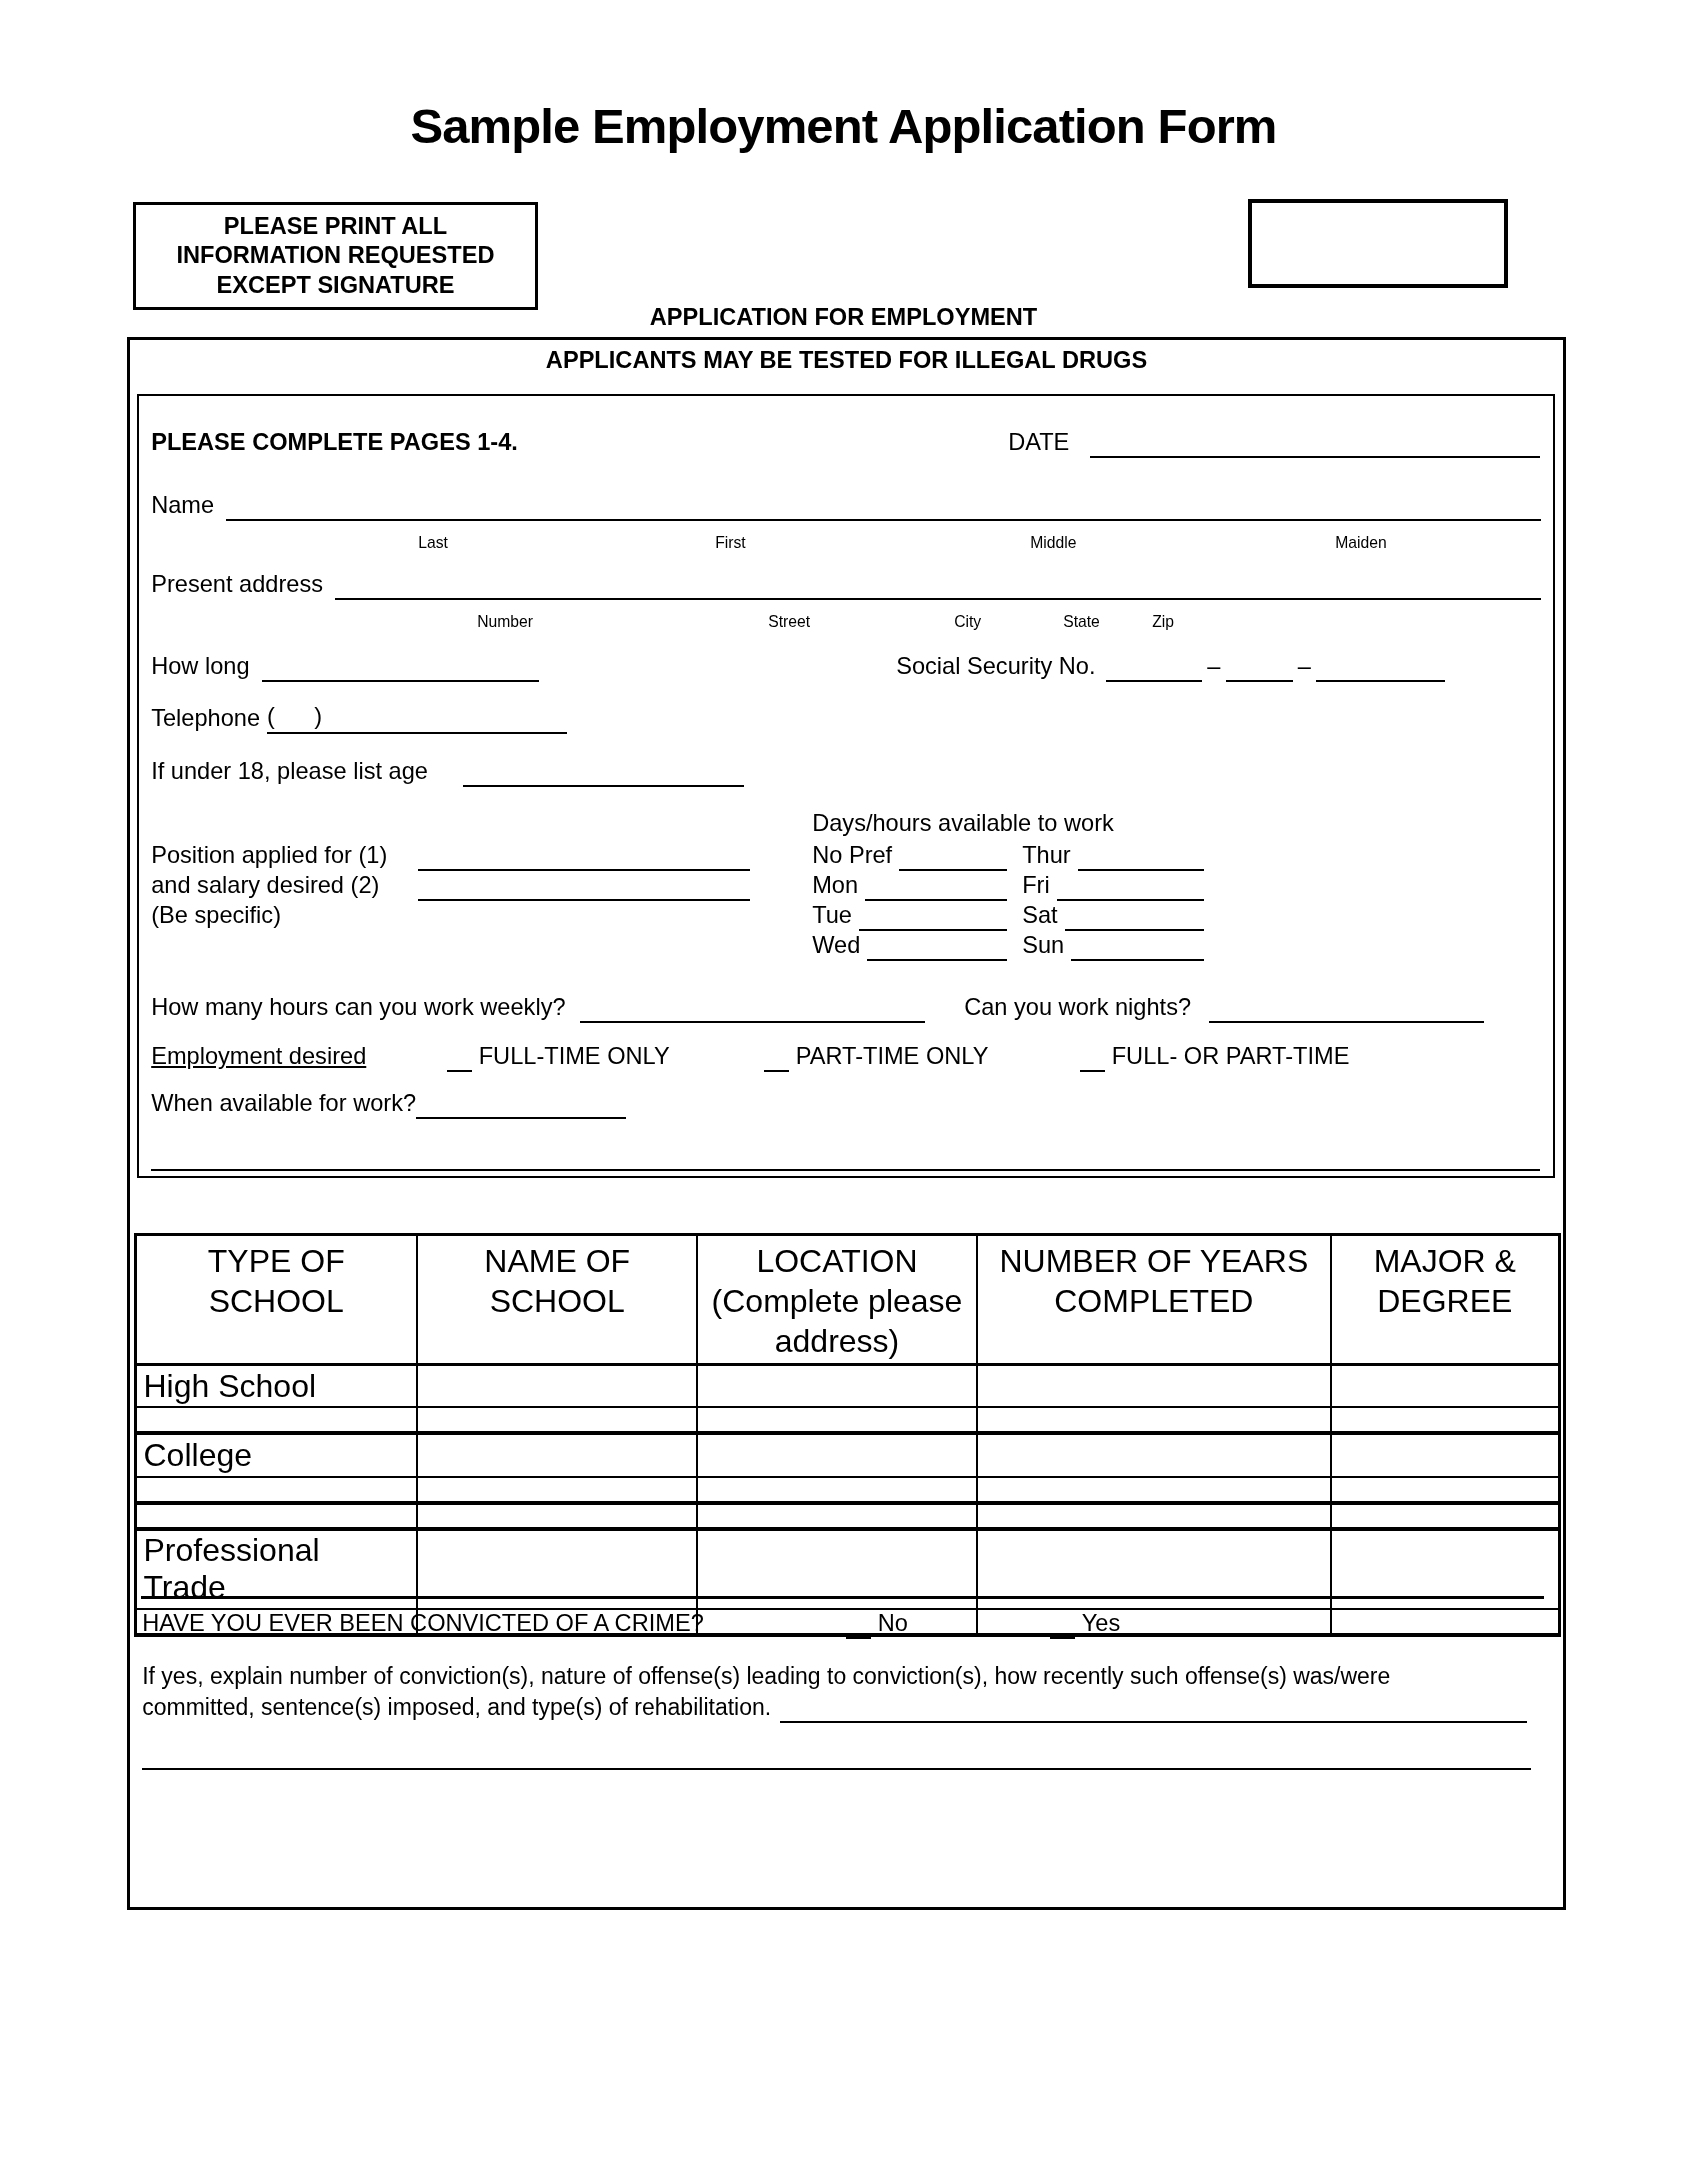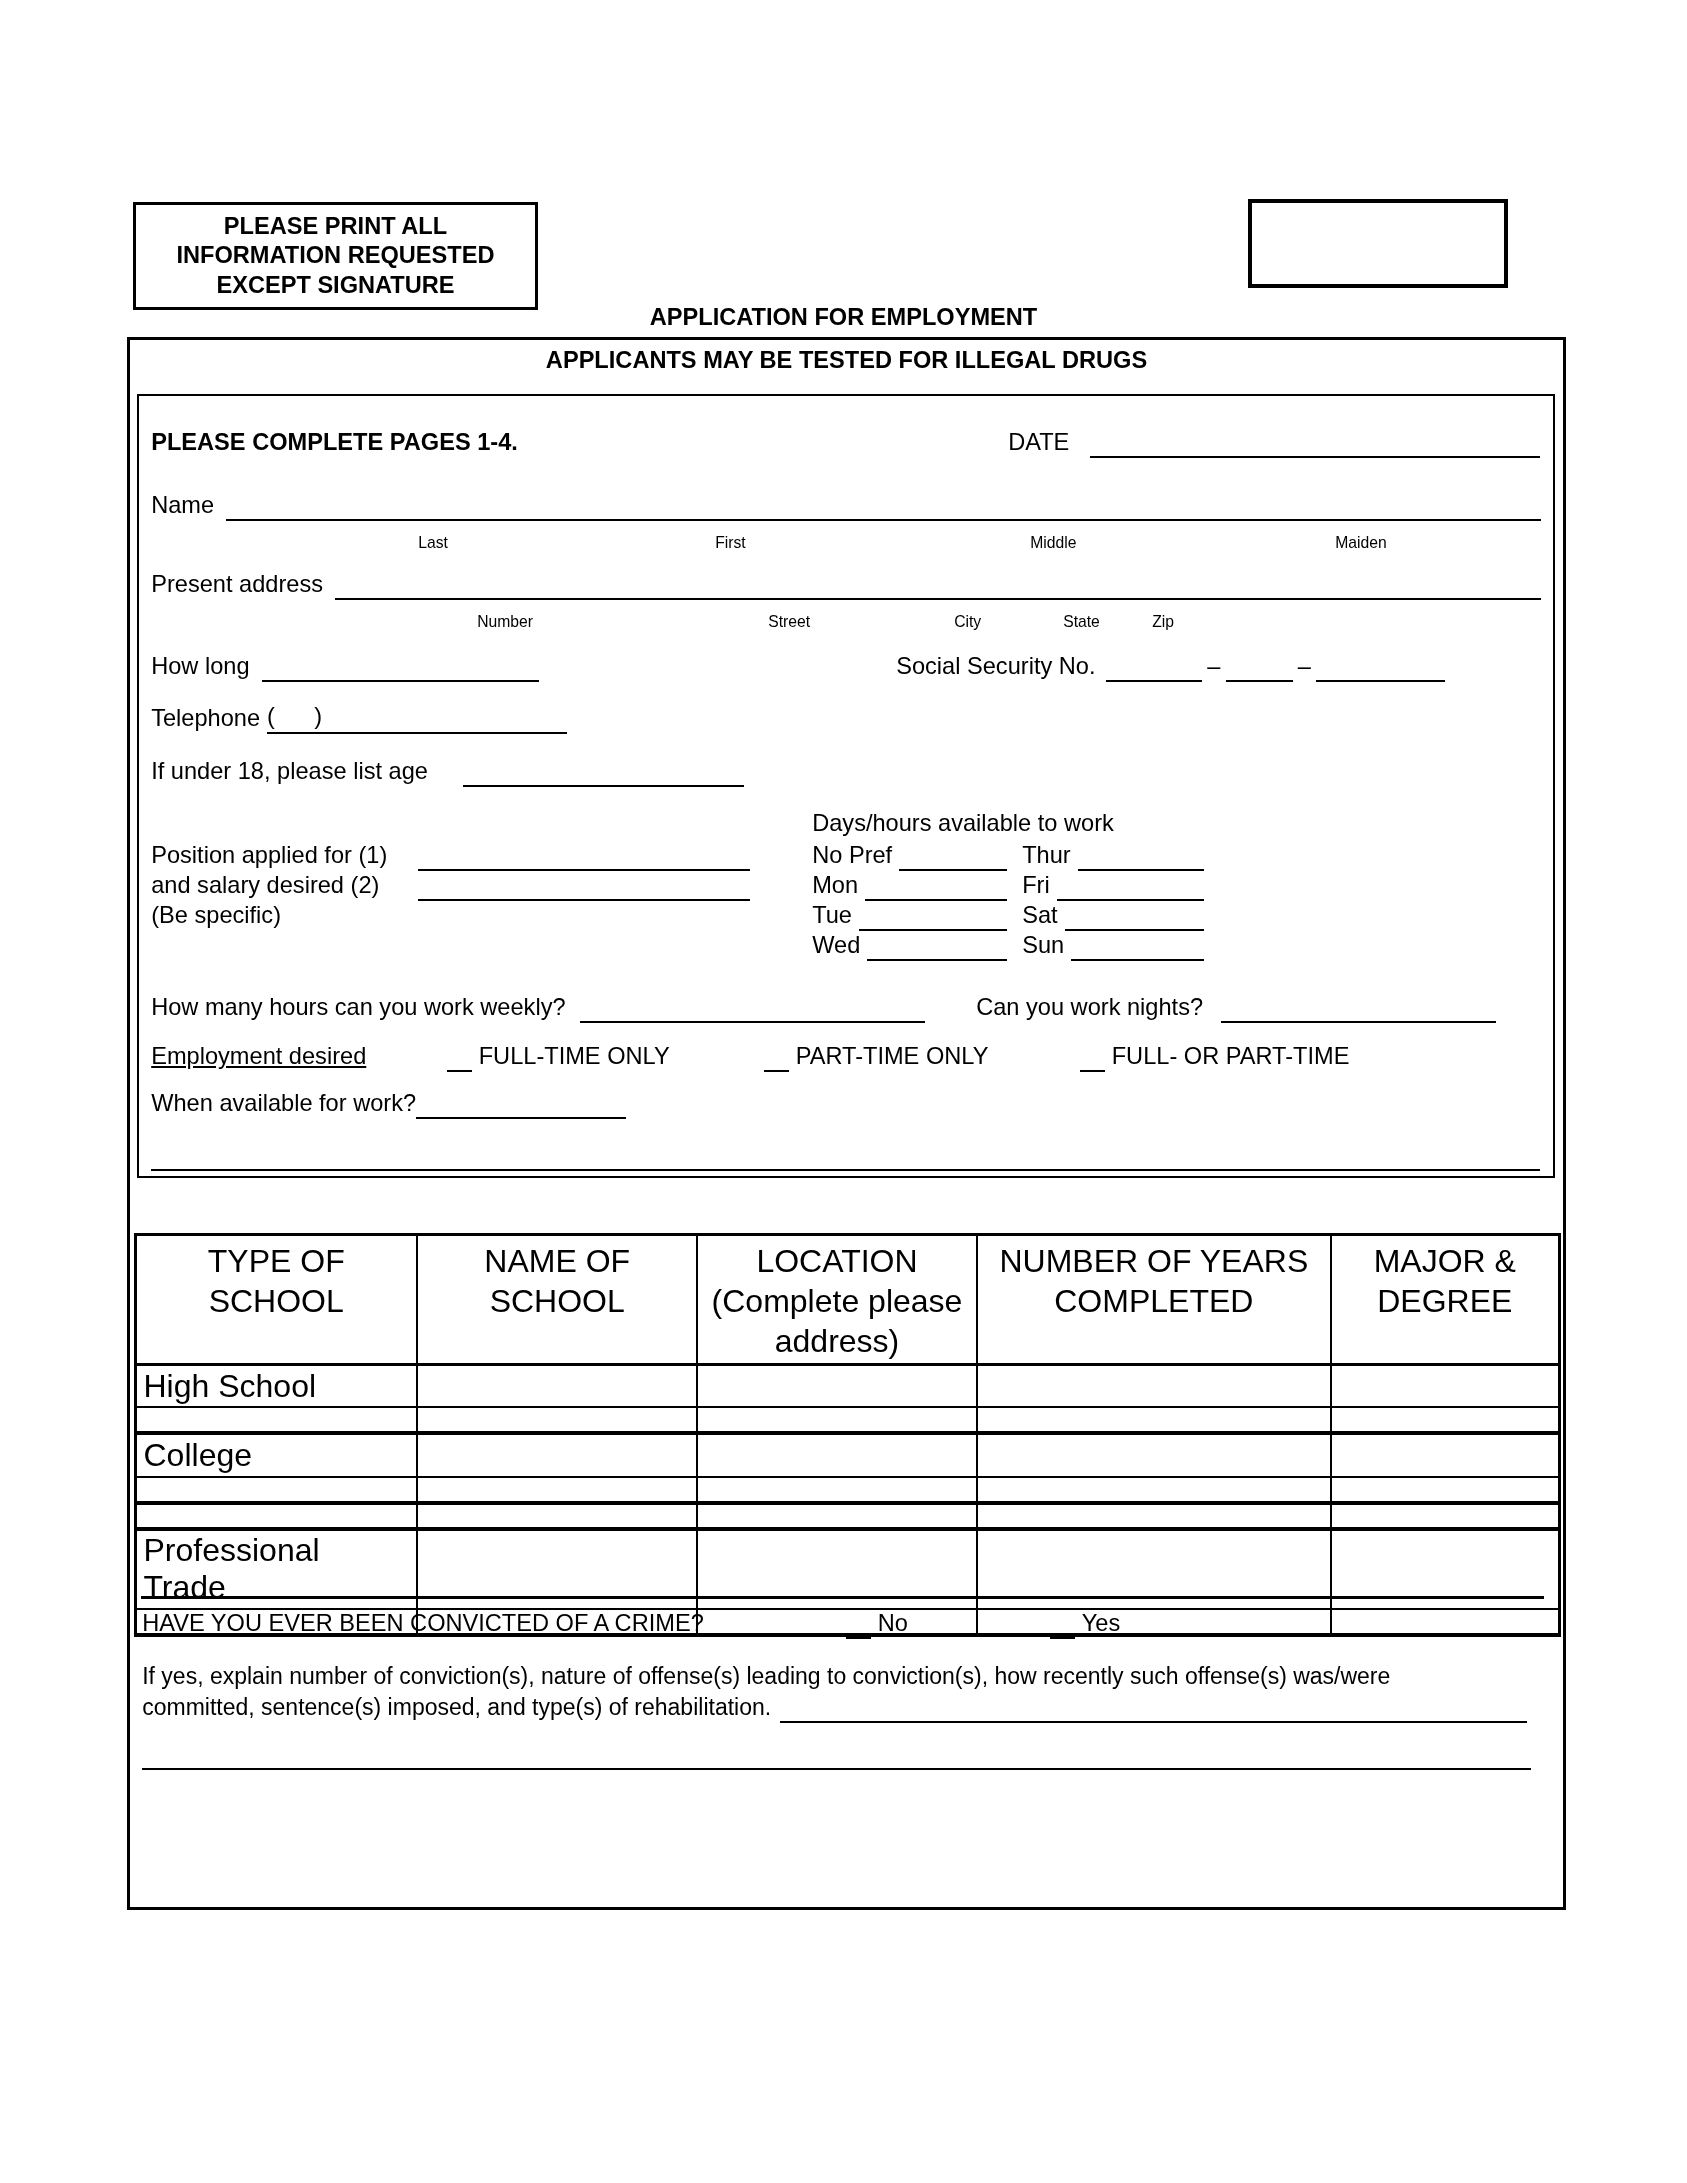--- a/index.html
+++ b/index.html
@@ -75,20 +75,21 @@
   .explain { position:absolute; left:12.2px; top:1321px; width:1385px; font-size:23px; line-height:31px; }
   .explain-line2 { display:flex; align-items:flex-end; }
   .explain-line2 .ln { flex:1; margin-left:8.7px; height:26px; }
   .extra-line { position:absolute; left:12.2px; top:1399px; width:1389px; height:31px; border-bottom:2.6px solid #000; }
 </style>
 </head>
 <body>
 
 <div class="page">
 
+  <div class="title">Sample Employment Application Form</div>
 
   <div class="print-box">
     <div>PLEASE PRINT ALL</div>
     <div>INFORMATION REQUESTED</div>
     <div>EXCEPT SIGNATURE</div>
   </div>
 
   <div class="blank-box"></div>
 
   <div class="app-heading">APPLICATION FOR EMPLOYMENT</div>
@@ -237,21 +238,21 @@
           <span class="ln"></span>
             </span>
         </span>
       </div>
 
       <div class="row" style="top:596px;">
         <span class="pos" style="left:0;">
           <span class="lbl">How many hours can you work weekly?</span>
           <span class="ln" style="width:345px; margin-left:14px;"></span>
         </span>
-        <span class="pos" style="left:813px;margin-left:12px;">
+        <span class="pos" style="left:813px;">
           <span class="lbl">Can you work nights?</span>
           <span class="ln" style="width:275px; margin-left:17.5px;"></span>
         </span>
       </div>
 
       <div class="row" style="top:645px;">
         <span class="pos" style="left:0;text-decoration:underline;">
             <span class="lbl">Employment desired</span>
           </span>
         <span class="pos" style="left:296px;">

